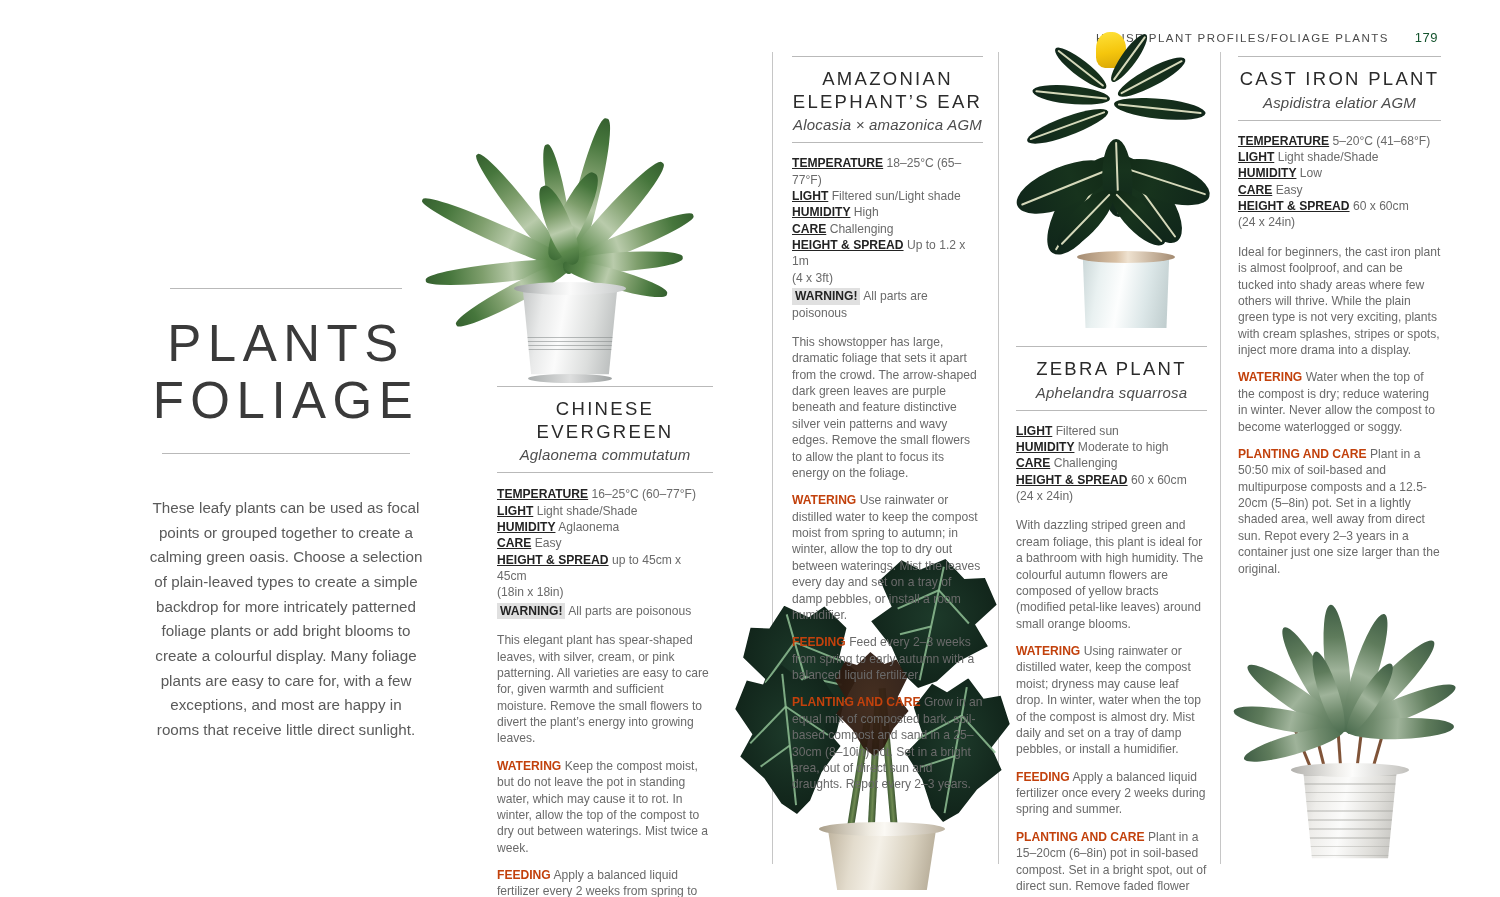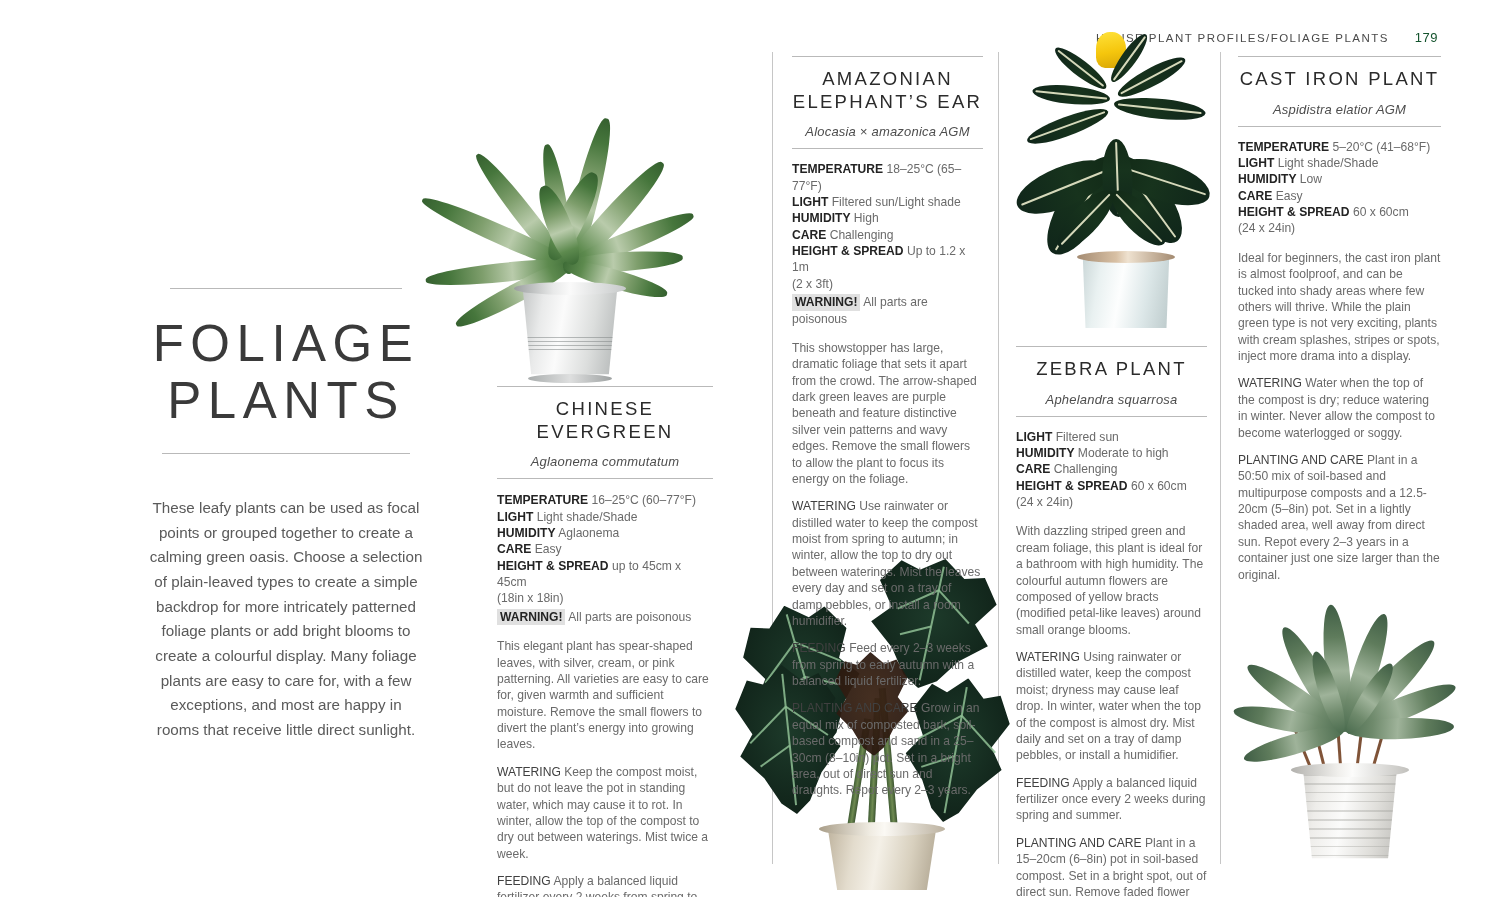--- a/index.html
+++ b/index.html
@@ -13,29 +13,29 @@
   
   .runhead{position:absolute;top:30px;right:62px;display:flex;align-items:baseline;gap:26px;}
   .runhead .rh-text{font-size:11.5px;letter-spacing:1.45px;color:#4a4a4a;text-transform:uppercase;}
   .runhead .rh-page{font-size:13px;letter-spacing:.5px;color:#14532d;}
 
   
   .rule{height:1px;background:#b9b9b9;width:100%;}
   .vrule{position:absolute;width:1px;background:#c6c6c6;}
 
   .plant-title{text-align:center;font-size:18.5px;letter-spacing:2.3px;color:#2b2b2b;line-height:1.22;font-weight:400;}
-  .plant-latin{text-align:center;font-size:13px;font-style:italic;color:#4d4d4d;margin-top:11px;letter-spacing:.2px;}
+  .plant-latin{text-align:center;font-size:15px;font-style:italic;color:#4d4d4d;margin-top:3px;letter-spacing:.2px;}
 
   .specs{font-size:12.1px;line-height:1.355;color:#6a6a6a;}
-  .specs .k{font-weight:700;color:#232323;}
+  .specs .k{font-weight:700;color:#232323;text-decoration:underline;}
   .warn{display:inline-block;background:#e0e0e0;padding:0 3px;font-weight:700;color:#232323;}
   .warn-line{margin-top:2px;}
 
   .body-p{font-size:12.1px;line-height:1.355;color:#6a6a6a;margin:0 0 11px 0;}
-  .body-p .k{font-weight:400;color:#404040;}
+  .body-p .k{font-weight:700;color:#c2410c;}
   .body-p:last-child{margin-bottom:0;}
 
   
   .opener{position:absolute;left:148px;top:288px;width:276px;}
   .opener .rule.top{width:232px;margin:0 auto;}
   .opener .rule.bot{width:248px;margin:0 auto;}
   .big-title{text-align:center;font-size:51px;letter-spacing:6.5px;line-height:1.12;
              color:#3a3a3a;font-weight:300;margin:26px 0 24px 0;}
   .opener-intro{margin-top:42px;text-align:center;font-size:15.2px;line-height:1.62;color:#5a5a5a;}
 
@@ -243,22 +243,22 @@
     <div class="ci-leaf" style="left:126px;top:204px;width:82px;height:19px;transform:rotate(-58deg);"></div>
 
     <div class="ci-soil"></div>
     <div class="ci-pot"></div>
     <div class="ci-pot-rim"></div>
   </div>
 
   <div class="opener">
     <div class="rule top"></div>
     <div class="big-title">
+      <div>PLANTS</div>
       <div>FOLIAGE</div>
-      <div>PLANTS</div>
     </div>
     <div class="rule bot"></div>
     <div class="opener-intro">These leafy plants can be used as focal points or grouped together to create a calming green oasis. Choose a selection of plain-leaved types to create a simple backdrop for more intricately patterned foliage plants or add bright blooms to create a colourful display. Many foliage plants are easy to care for, with a few exceptions, and most are happy in rooms that receive little direct sunlight.</div>
   </div>
 
   <div class="col-ce">
     <div class="rule top"></div>
     <div class="plant-title">CHINESE EVERGREEN</div>
     <div class="plant-latin">Aglaonema commutatum</div>
     <div class="rule head-rule"></div>
@@ -287,21 +287,21 @@
     </div>
     <div class="plant-latin">Alocasia × amazonica AGM</div>
     <div class="rule head-rule"></div>
 
     <div class="specs spec-block">
       <div><span class="k">TEMPERATURE</span> <span>18–25°C (65–77°F)</span></div>
       <div><span class="k">LIGHT</span> <span>Filtered sun/Light shade</span></div>
       <div><span class="k">HUMIDITY</span> <span>High</span></div>
       <div><span class="k">CARE</span> <span>Challenging</span></div>
       <div><span class="k">HEIGHT &amp; SPREAD</span> <span>Up to 1.2 x 1m</span></div>
-      <div>(2 x 3ft)</div>
+      <div>(4 x 3ft)</div>
       <div class="warn-line"><span class="warn">WARNING!</span> <span>All parts are poisonous</span></div>
     </div>
 
     <p class="body-p">This showstopper has large, dramatic foliage that sets it apart from the crowd. The arrow-shaped dark green leaves are purple beneath and feature distinctive silver vein patterns and wavy edges. Remove the small flowers to allow the plant to focus its energy on the foliage.</p>
     <p class="body-p"><span class="k">WATERING</span> <span>Use rainwater or distilled water to keep the compost moist from spring to autumn; in winter, allow the top to dry out between waterings. Mist the leaves every day and set on a tray of damp pebbles, or install a room humidifier.</span></p>
     <p class="body-p"><span class="k">FEEDING</span> <span>Feed every 2–3 weeks from spring to early autumn with a balanced liquid fertilizer.</span></p>
     <p class="body-p"><span class="k">PLANTING AND CARE</span> <span>Grow in an equal mix of composted bark, soil-based compost and sand in a 25–30cm (8–10in) pot. Set in a bright area, out of direct sun and draughts. Repot every 2–3 years.</span></p>
   </div>
 
   <div class="col-zp">

